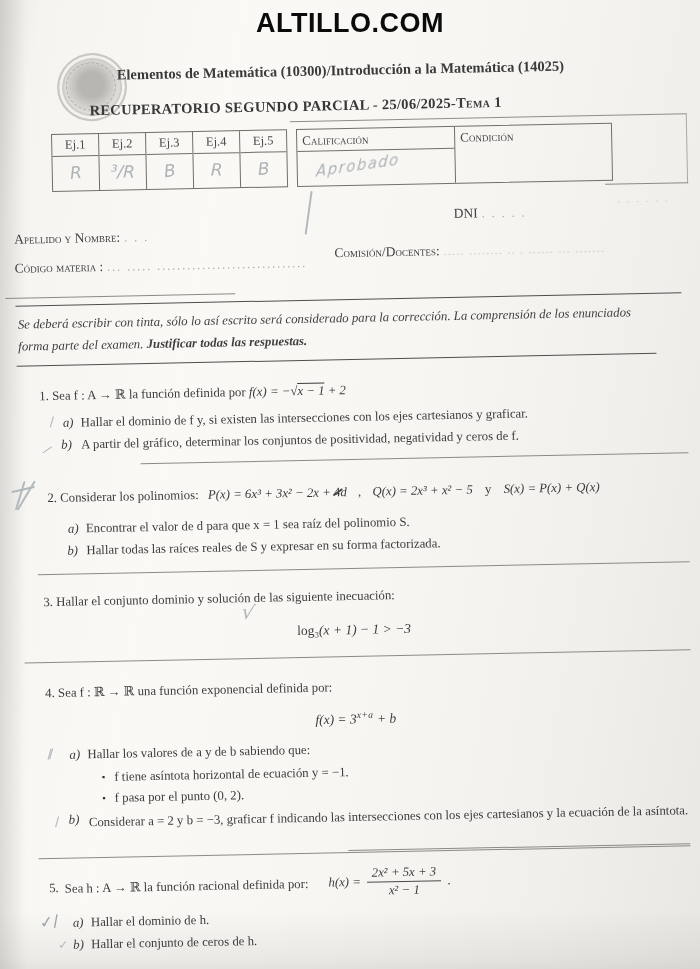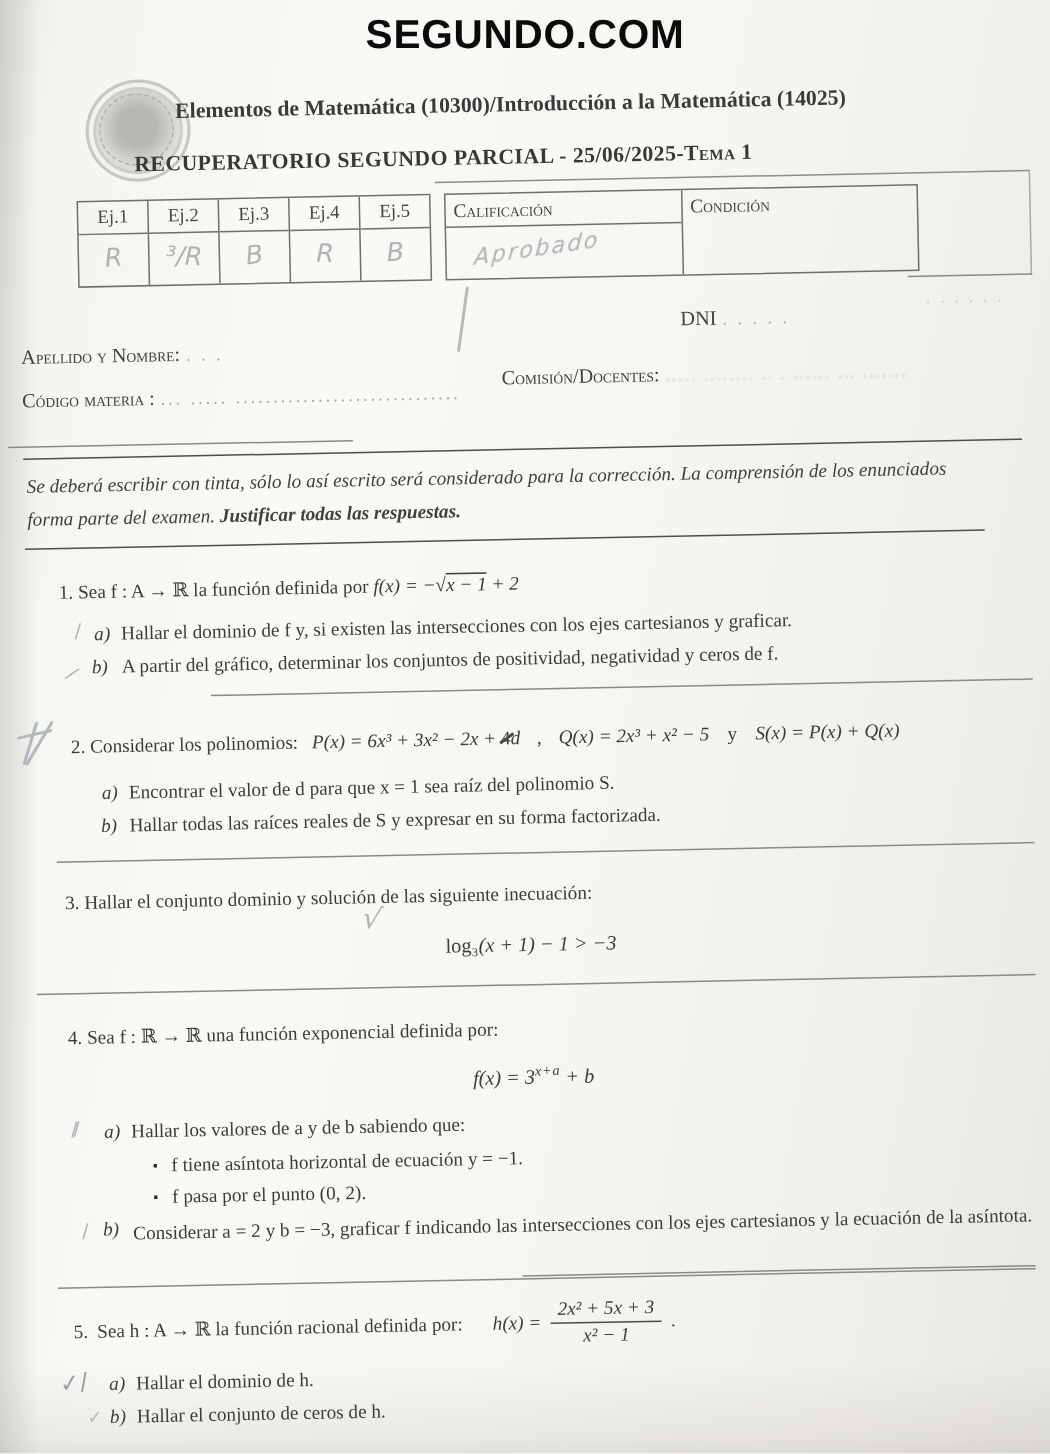--- a/index.html
+++ b/index.html
@@ -75,21 +75,21 @@
   .scribble{width:34px;height:34px;}
   .scribble span{position:absolute;background:#b3b8bc;border-radius:2px;}
   .bullet{font-size:9px;vertical-align:1px;color:#2f2f2f;}
 </style>
 </head>
 <body>
 
 <div class="shade-left"></div>
 <div class="shade-bottom"></div>
 
-<div class="watermark">SEGUNDO.COM</div>
+<div class="watermark">ALTILLO.COM</div>
 
 <div class="sheet">
 
   <div class="abs seal" style="left:64px;top:48px;"></div>
   <div class="abs course" style="left:124px;top:62px;">Elementos de Matemática (10300)/Introducción a la Matemática (14025)</div>
   <div class="abs examtitle" style="left:96px;top:97px;">
     <span>RECUPERATORIO SEGUNDO PARCIAL - 25/06/2025-</span><span class="sc">Tema 1</span>
   </div>
 
   <div class="abs tline" style="left:296px;top:120px;width:397px;"></div>

